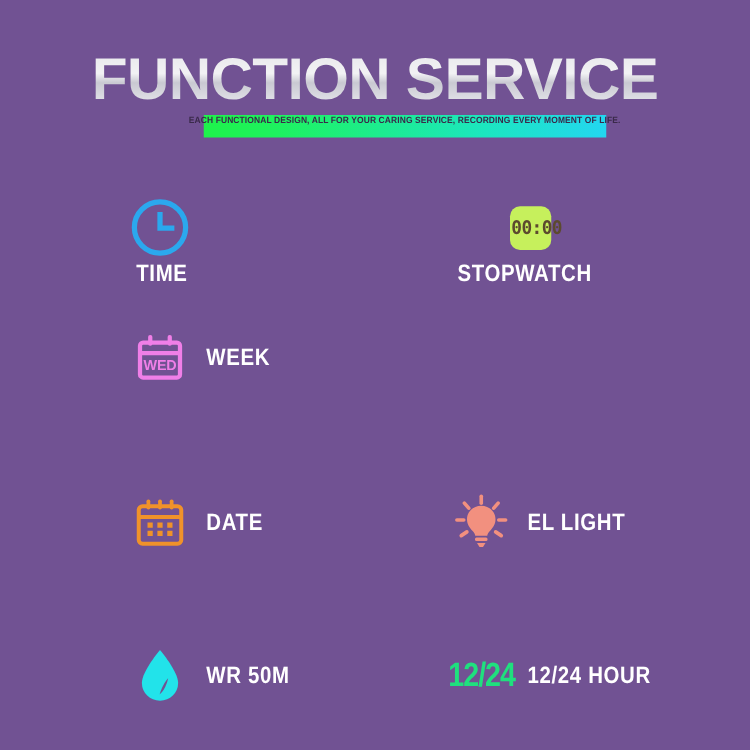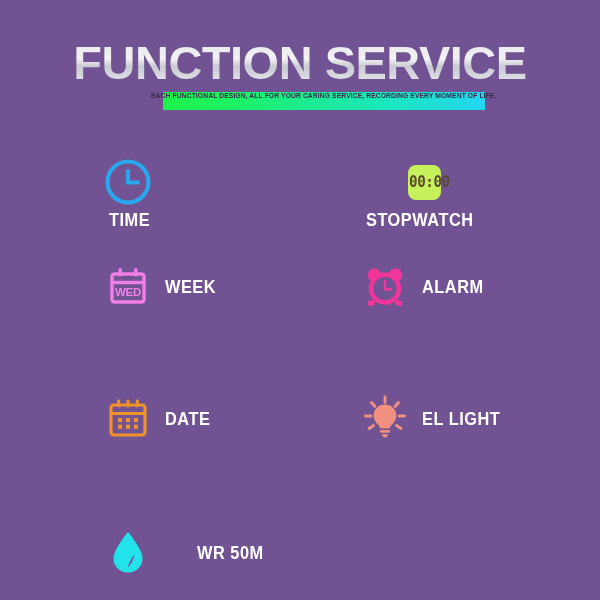--- a/index.html
+++ b/index.html
@@ -80,21 +80,21 @@
     position: absolute;
     display: flex;
     align-items: center;
     height: 60px;
   }
   .feature-item.col-left  { left: 100px; }
   .feature-item.col-right { left: 357px; }
   .feature-item.row-0 { top: 4px; flex-direction: column; }
   .feature-item.row-1 { top: 106px; }
   .feature-item.row-2 { top: 238px; }
-  .feature-item.row-3 { top: 372px; gap: 32px; }
+  .feature-item.row-3 { top: 360px; }
 
   .feature-icon {
     width: 56px;
     height: 56px;
     flex: 0 0 56px;
     display: flex;
     align-items: center;
     justify-content: center;
   }
   .feature-icon svg { display: block; }
@@ -185,34 +185,20 @@
           <rect x="8" y="12" width="32" height="28" rx="2.5" fill="none" stroke="#f07fe8" stroke-width="3.4"></rect>
           <line x1="8" y1="20.5" x2="40" y2="20.5" stroke="#f07fe8" stroke-width="3.4"></line>
           <rect x="14.5" y="6" width="3.4" height="8.5" rx="1.6" fill="#f07fe8"></rect>
           <rect x="30.1" y="6" width="3.4" height="8.5" rx="1.6" fill="#f07fe8"></rect>
           <text x="24" y="34.4" text-anchor="middle" font-family="Liberation Sans, sans-serif" font-size="11.5" font-weight="bold" fill="#f07fe8" letter-spacing="-0.2">WED</text>
         </svg>
       </div>
       <div class="feature-label">WEEK</div>
     </div>
 
-    <div class="feature-item col-right row-1">
-      <div class="feature-icon">
-        <svg width="48" height="48" viewBox="0 0 48 48">
-          <circle cx="13.5" cy="13" r="6.6" fill="#f0369a"></circle>
-          <circle cx="34.5" cy="13" r="6.6" fill="#f0369a"></circle>
-          <circle cx="24" cy="26.5" r="16.2" fill="#f0369a"></circle>
-          <circle cx="24" cy="26.5" r="11.6" fill="#715293"></circle>
-          <path d="M24 17.8 L24 27.2 L31 27.2" fill="none" stroke="#f0369a" stroke-width="2.6" stroke-linecap="butt"></path>
-          <rect x="6.6" y="38.4" width="7.2" height="5.4" rx="2.2" fill="#f0369a" transform="rotate(-18 10 41)"></rect>
-          <rect x="34.2" y="38.4" width="7.2" height="5.4" rx="2.2" fill="#f0369a" transform="rotate(18 38 41)"></rect>
-        </svg>
-      </div>
-      <div class="feature-label">ALARM</div>
-    </div>
 
     <div class="feature-item col-left row-2">
       <div class="feature-icon">
         <svg width="48" height="48" viewBox="0 0 48 48">
           <rect x="7" y="11" width="34" height="30" rx="3" fill="none" stroke="#f0922a" stroke-width="3.2"></rect>
           <line x1="7" y1="19.5" x2="41" y2="19.5" stroke="#f0922a" stroke-width="3.2"></line>
           <rect x="13.2" y="5.5" width="3" height="8" rx="1.4" fill="#f0922a"></rect>
           <rect x="22.5" y="5.5" width="3" height="8" rx="1.4" fill="#f0922a"></rect>
           <rect x="31.8" y="5.5" width="3" height="8" rx="1.4" fill="#f0922a"></rect>
           <g fill="#f0922a">
@@ -255,15 +241,21 @@
       <div class="feature-icon">
         <svg width="48" height="48" viewBox="0 0 48 48">
           <path d="M24 4 C24 4 38.5 21 38.5 30.4 C38.5 38.5 32 44.5 24 44.5
                    C16 44.5 9.5 38.5 9.5 30.4 C9.5 21 24 4 24 4 Z" fill="#22e3ea"></path>
           <path d="M30.5 26.5 C30.5 26.5 29 35 23.6 39.6 C23.6 39.6 26.3 30.5 30.5 26.5 Z" fill="#715293"></path>
         </svg>
       </div>
       <div class="feature-label">WR 50M</div>
     </div>
 
+    <div class="feature-item col-right row-3">
+      <div class="feature-icon">
+        <span class="icon-text-1224">12/24</span>
+      </div>
+      <div class="feature-label">12/24 HOUR</div>
+    </div>
 
   </div>
 </div>
 
 </body></html>

